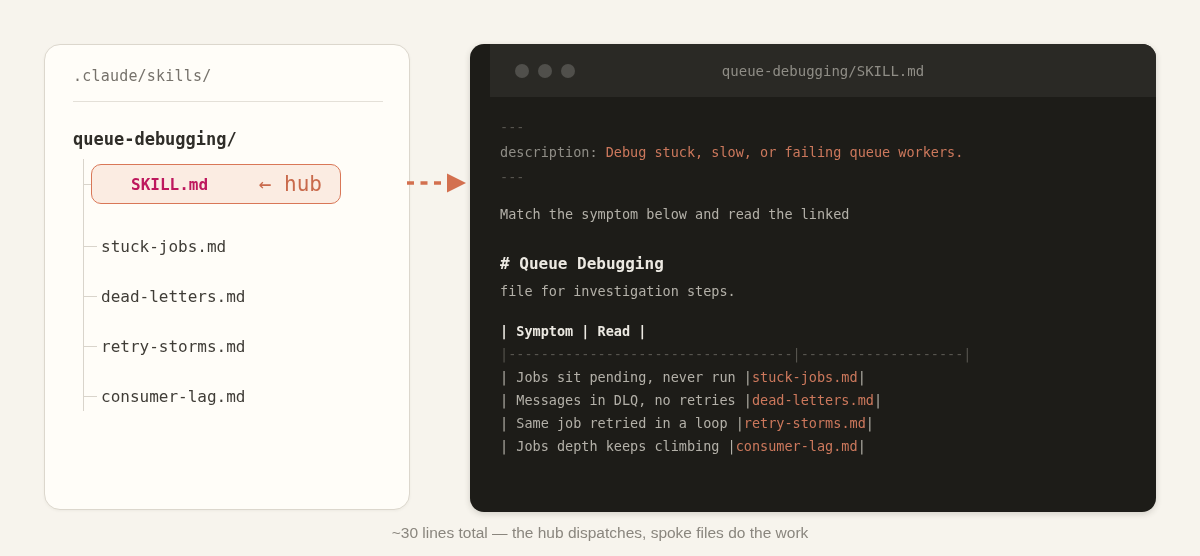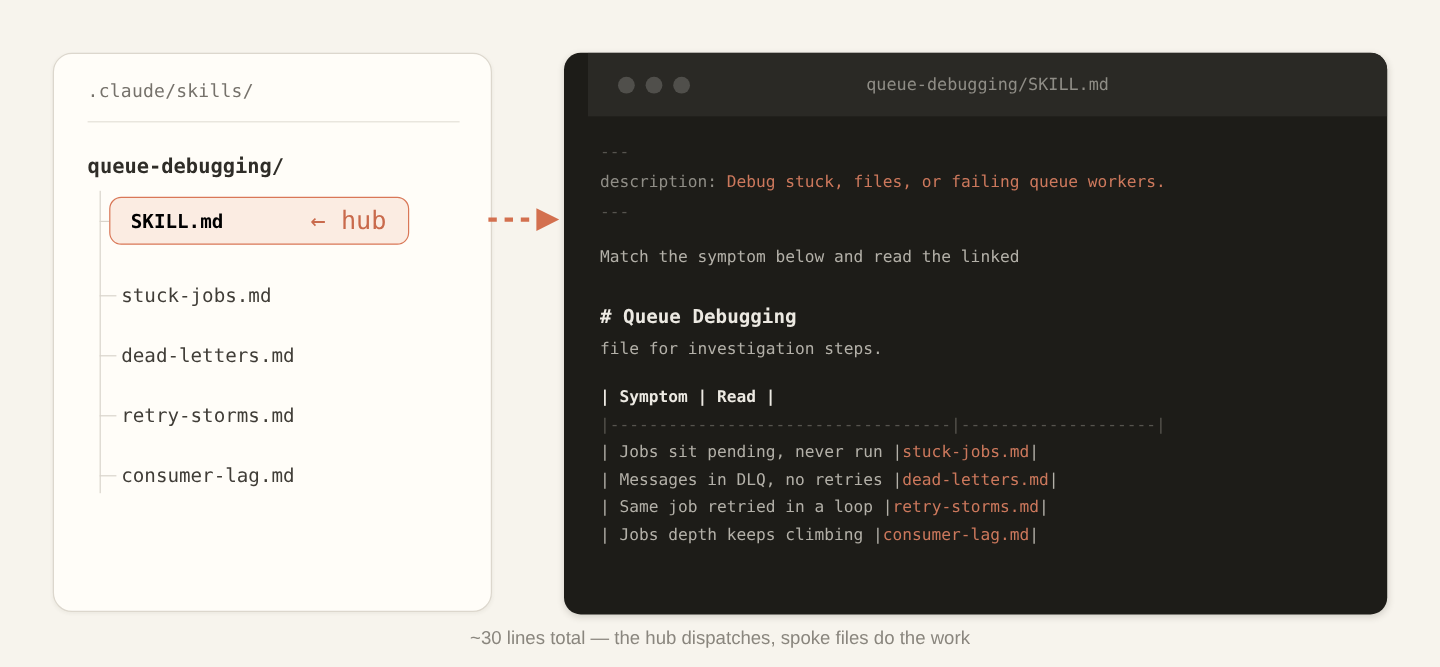--- a/index.html
+++ b/index.html
@@ -17,21 +17,21 @@
   .tree-divider { position:absolute; left:28px; right:26px; top:56px; height:0; border-top:1px solid #e4e0d8; }
   .folder-name { position:absolute; left:28px; top:84px; font-size:17px; color:#2f2d28; font-weight:bold; }
   .tree-vline { position:absolute; left:38px; top:114px; height:252px; width:0; border-left:1.5px solid #d9d4cb; }
 
   .hub-row { position:absolute; left:38px; top:119px; display:flex; align-items:center; }
   .hub-tick { width:8px; height:0; border-top:1.5px solid #d9d4cb; }
   .hub-box {
     width:250px; height:40px; display:flex; align-items:center; justify-content:space-between;
     background:#fbece2; border:1.5px solid #d97757; border-radius:10px; padding:0 18px 0 17px;
   }
-  .hub-label { font-size:16px; color:#000000; font-weight:bold; }
+  .hub-label { font-size:16px; color:#be185d; font-weight:bold;margin-left:22px; }
   .hub-tag { font-size:21px; color:#c96a4c; }
 
   .spoke-list { position:absolute; left:38px; top:176px; width:320px; }
   .spoke-row { height:50px; display:flex; align-items:center; }
   .spoke-tick { width:14px; height:0; border-top:1.5px solid #d9d4cb; }
   .spoke-label { margin-left:4px; font-size:16px; color:#403d37; }
 
   
   .arrow-wrap { position:absolute; left:406px; top:170px; width:62px; height:26px; }
 
@@ -117,21 +117,21 @@
     <div class="term-bar">
       <div class="term-dots">
           <span class="term-dot"></span>
           <span class="term-dot"></span>
           <span class="term-dot"></span>
         </div>
       <div class="term-title">queue-debugging/SKILL.md</div>
     </div>
     <div class="term-content">
         <div class="t-line r-frontmatter"><span class="sg-dim">---</span></div>
-        <div class="t-line r-frontmatter"><span class="sg-key">description: </span><span class="sg-accent">Debug stuck, files, or failing queue workers.</span></div>
+        <div class="t-line r-frontmatter"><span class="sg-key">description: </span><span class="sg-accent">Debug stuck, slow, or failing queue workers.</span></div>
         <div class="t-line r-frontmatter"><span class="sg-dim">---</span></div>
         <div class="t-line r-para gap"><span class="sg-body">Match the symptom below and read the linked</span></div>
         <div class="t-line r-heading gap"><span class="sg-strong"># Queue Debugging</span></div>
         <div class="t-line r-para"><span class="sg-body">file for investigation steps.</span></div>
         <div class="t-line r-table gap"><span class="sg-strong">| Symptom | Read |</span></div>
         <div class="t-line r-table"><span class="sg-dim">|-----------------------------------|--------------------|</span></div>
         <div class="t-line r-table"><span class="sg-body">| Jobs sit pending, never run |</span><span class="sg-accent">stuck-jobs.md</span><span class="sg-body">|</span></div>
         <div class="t-line r-table"><span class="sg-body">| Messages in DLQ, no retries |</span><span class="sg-accent">dead-letters.md</span><span class="sg-body">|</span></div>
         <div class="t-line r-table"><span class="sg-body">| Same job retried in a loop |</span><span class="sg-accent">retry-storms.md</span><span class="sg-body">|</span></div>
         <div class="t-line r-table"><span class="sg-body">| Jobs depth keeps climbing |</span><span class="sg-accent">consumer-lag.md</span><span class="sg-body">|</span></div>

